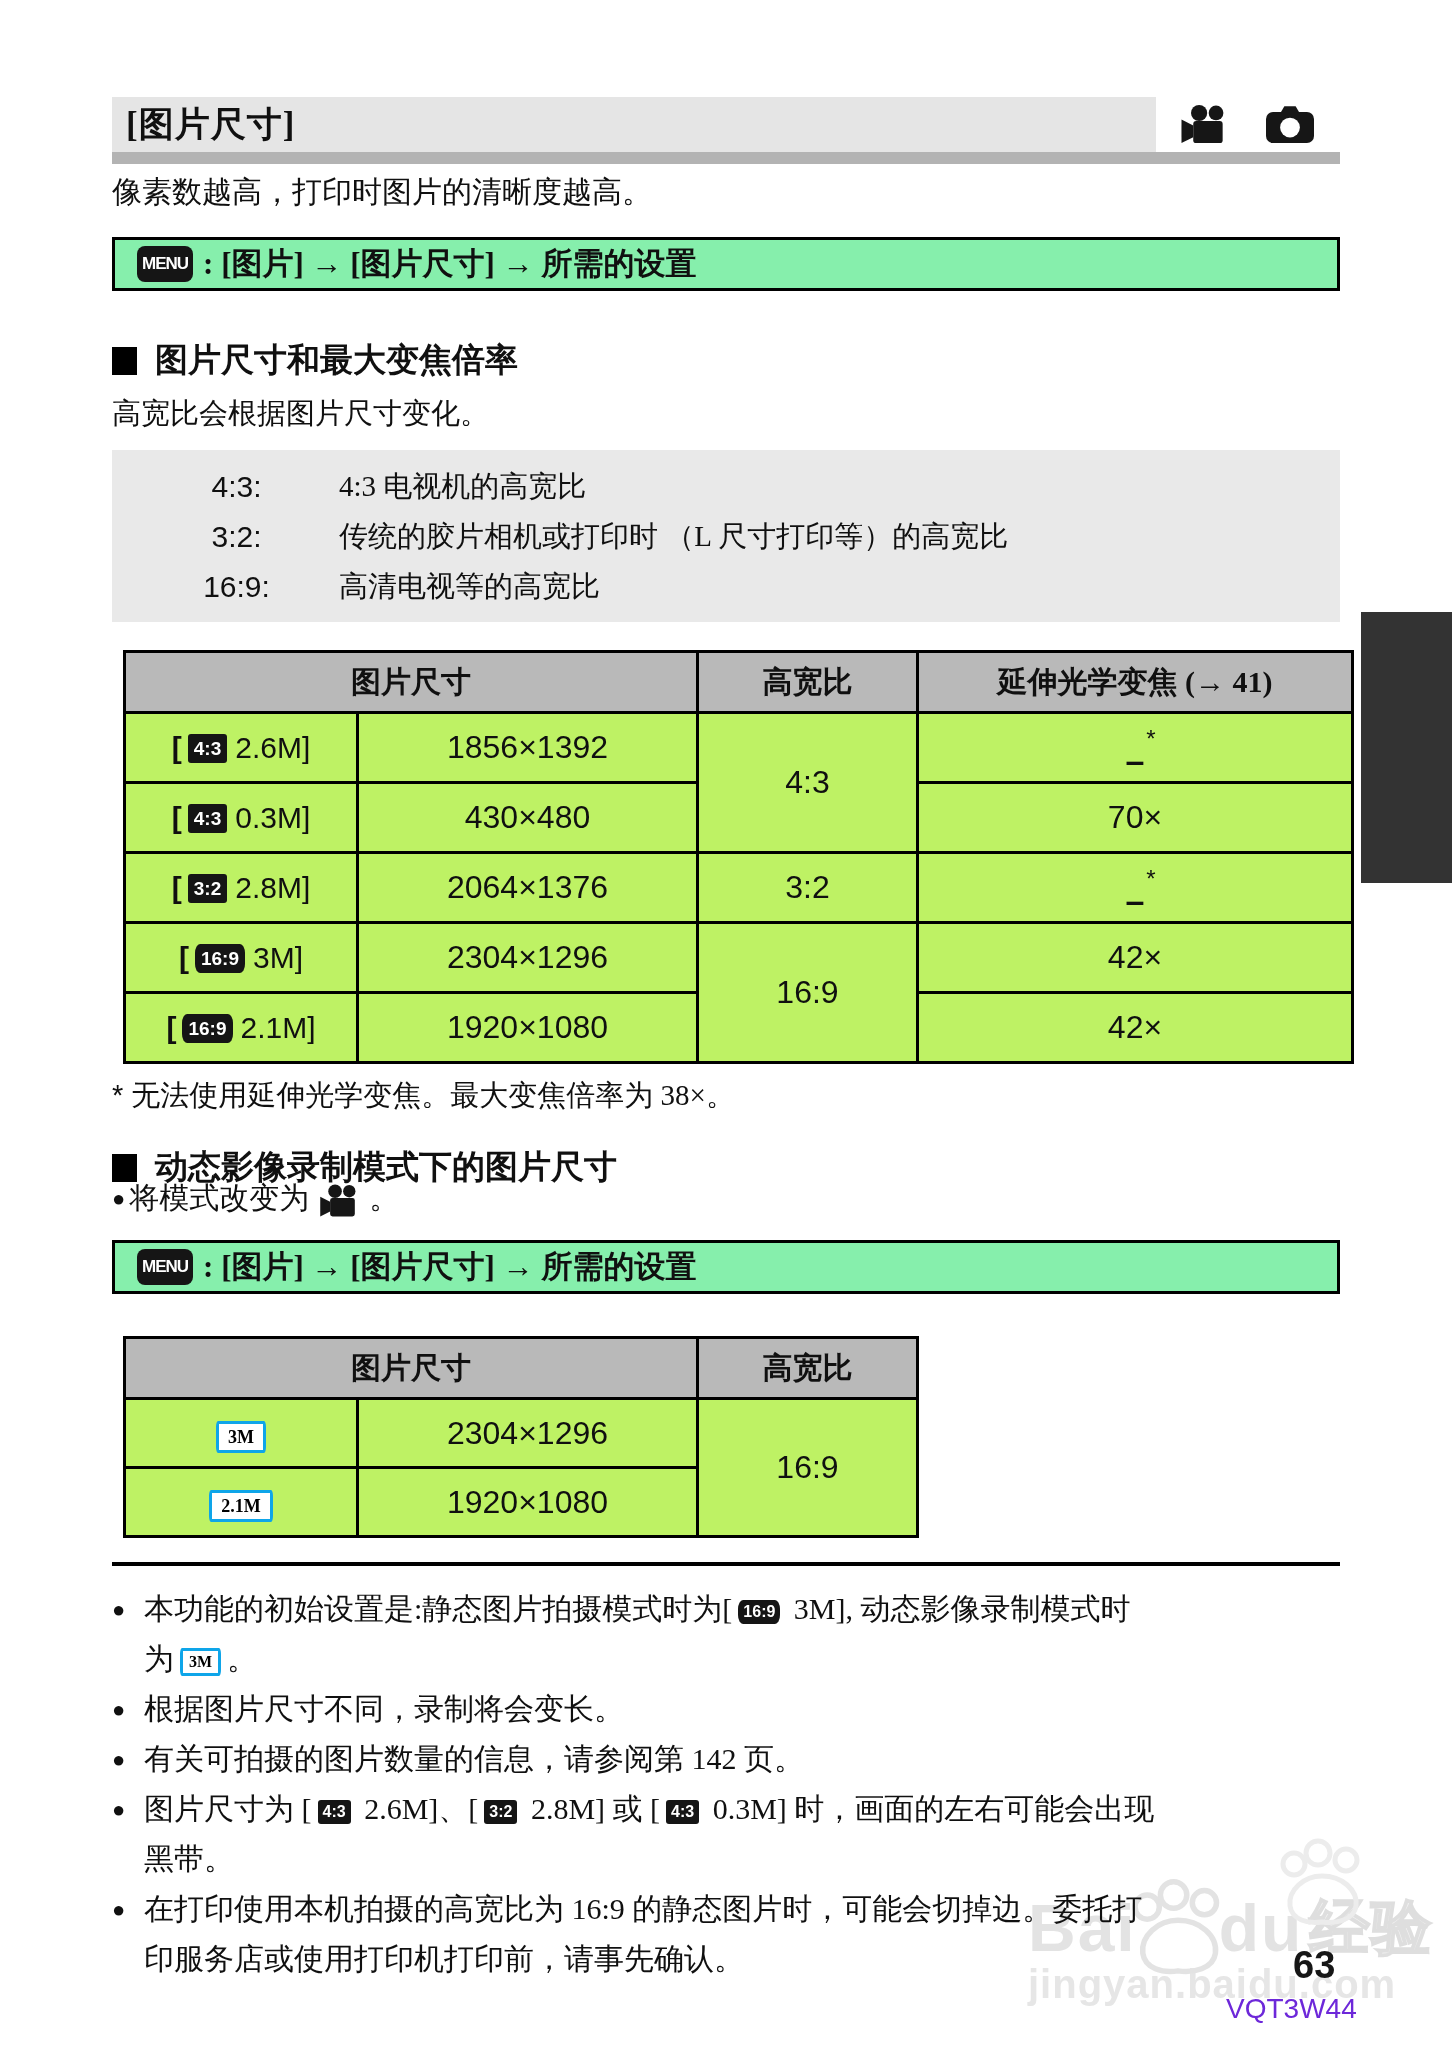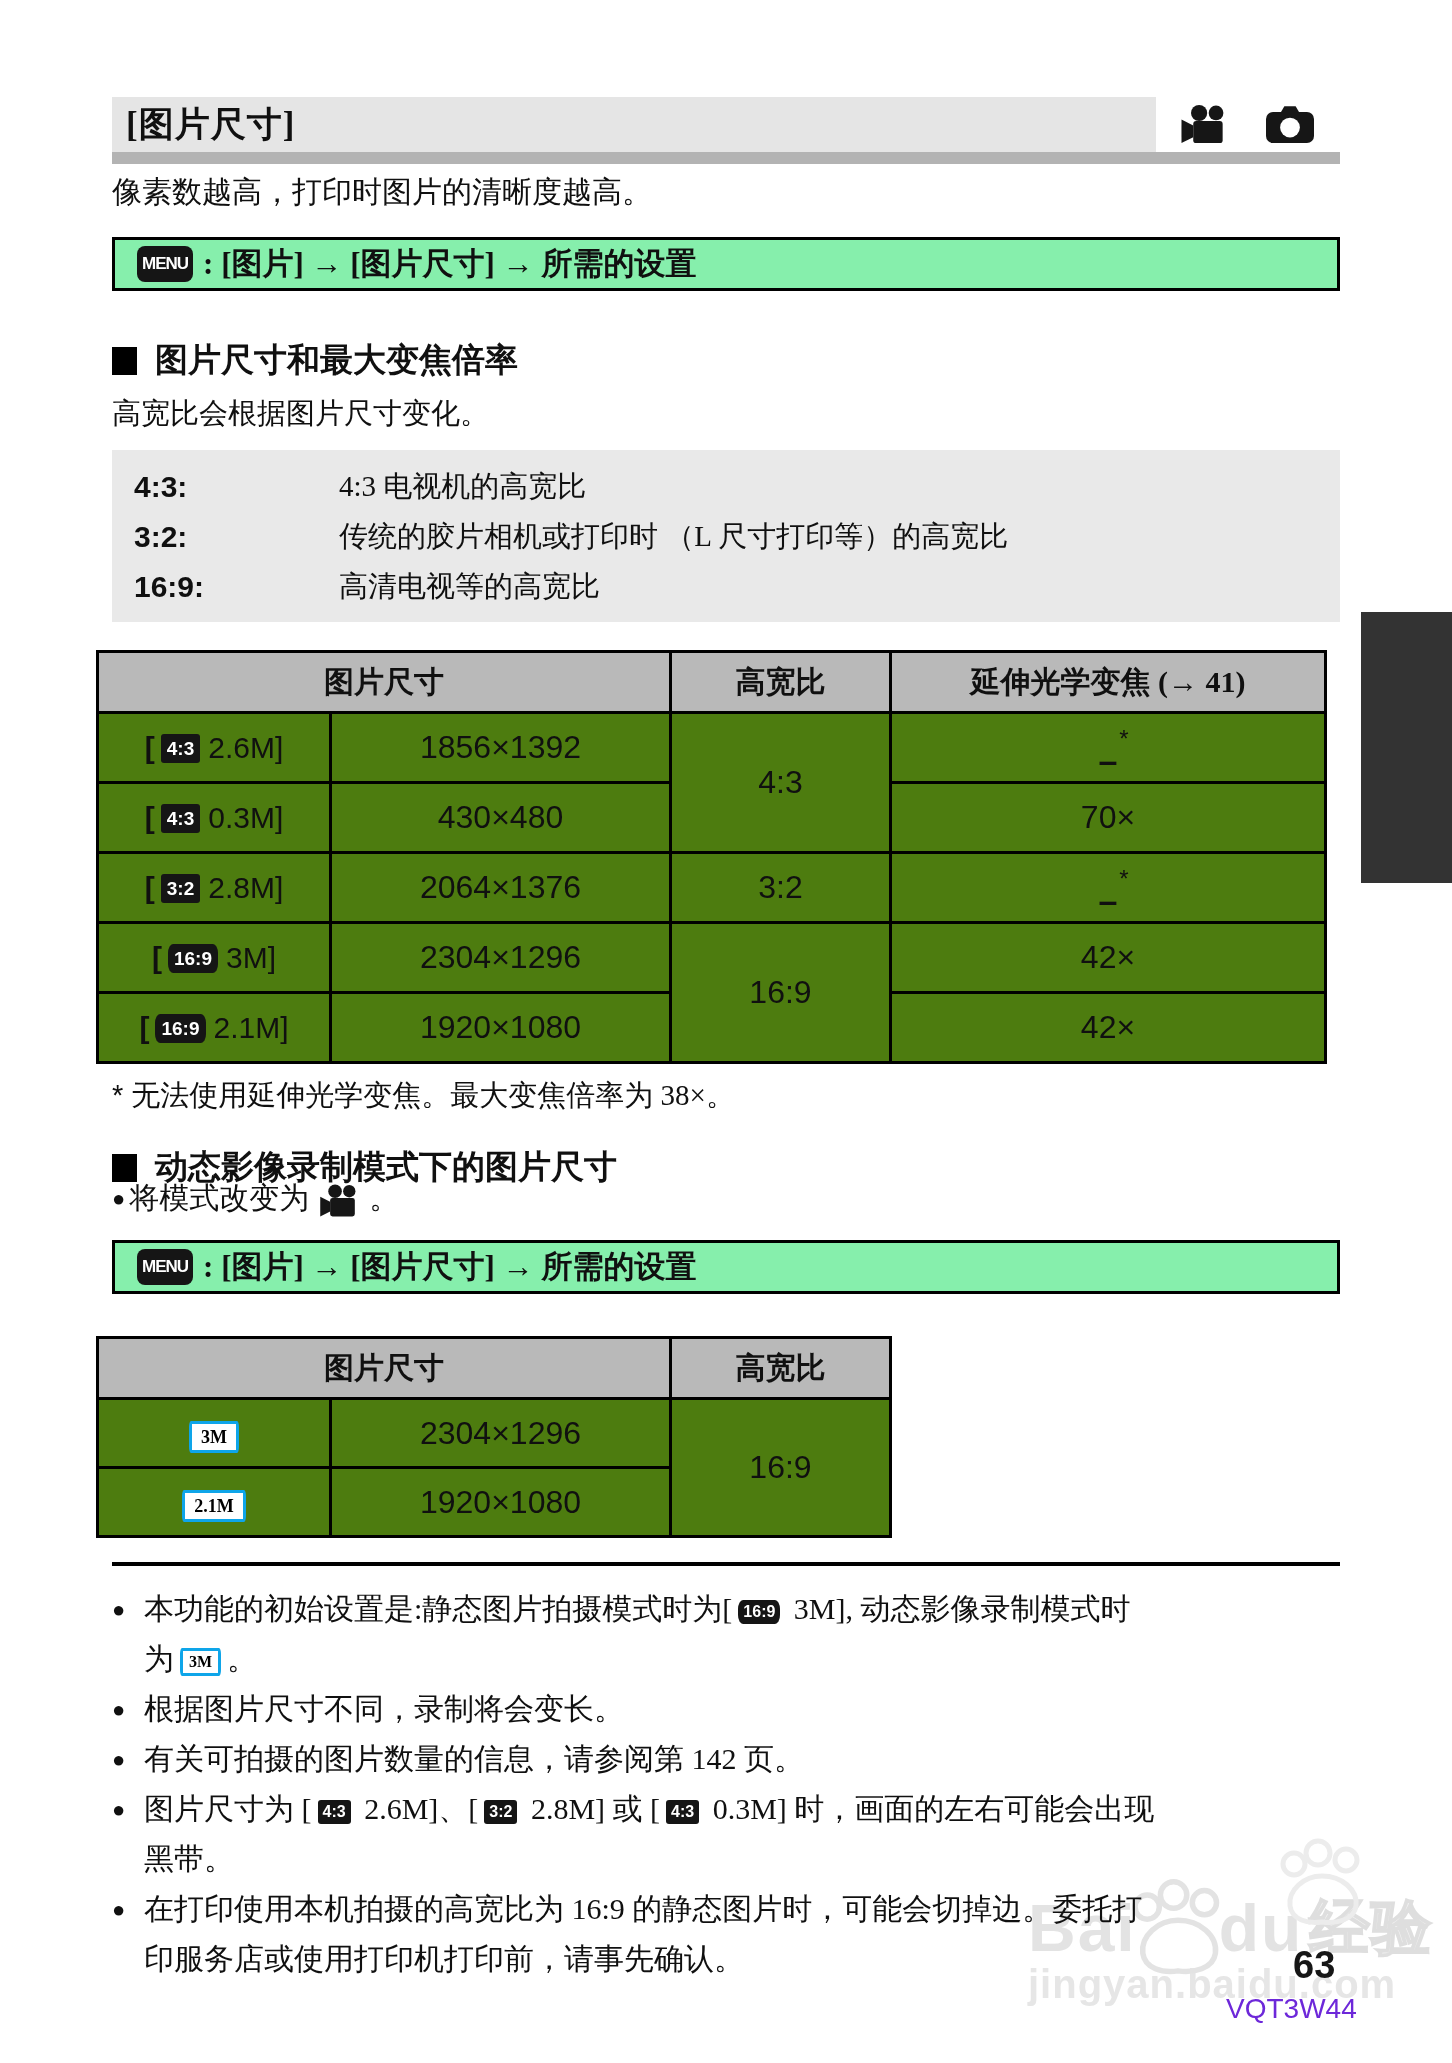--- a/index.html
+++ b/index.html
@@ -33,25 +33,25 @@
   
   .sec-head { position:absolute; left:112px; display:flex; align-items:center; font-size:33px; font-weight:bold; }
   .sec-head .sq { width:25px; height:28px; background:#000; margin-right:18px; flex:none; }
   .sec-head.one { top:338px; } .sec-head.two { top:1145px; }
   .subtext { position:absolute; left:112px; top:394px; font-size:29px; margin:0; }
 
   
   .info-box { position:absolute; left:112px; top:450px; width:1228px; height:172px;
               background:#e9e9e9; box-sizing:border-box; padding:12px 0 0 22px; }
   .info-row { height:50px; display:flex; align-items:center; }
-  .info-label { width:205px; font-family:"Liberation Sans",sans-serif; font-weight:bold; font-size:30px; }
+  .info-label { width:205px; font-family:"Liberation Sans",sans-serif; font-weight:normal; font-size:30px;text-align:center; }
   .info-desc { font-size:29px; }
 
   
-  table { border-collapse:collapse; table-layout:fixed; position:absolute; left:96px; background:#4d7c0f;padding-left:32px; }
+  table { border-collapse:collapse; table-layout:fixed; position:absolute; left:123px; background:#bef264;padding-left:32px; }
   th, td { border:3px solid #000; text-align:center; vertical-align:middle; padding:0; }
   th { background:#b9b9b9; font-weight:bold; font-size:30px; height:58px; font-family:"Liberation Serif",serif; }
   td { font-family:"Liberation Sans",sans-serif; font-size:32px; }
   .t1 { top:650px; width:1228px; } .t1 td { height:67px; }
   .t2 { top:1336px; width:793px; } .t2 td { height:66px; }
 
   .abadge { display:inline-block; background:#151515; color:#fff;
             font-family:"Liberation Sans",sans-serif; font-weight:bold; font-size:19px;
             line-height:1; padding:5px 6px; border-radius:3px; margin:0 8px 0 6px; vertical-align:3px; }
   .abadge.wide { border-radius:5px 5px 5px 5px / 9px 9px 9px 9px; }

